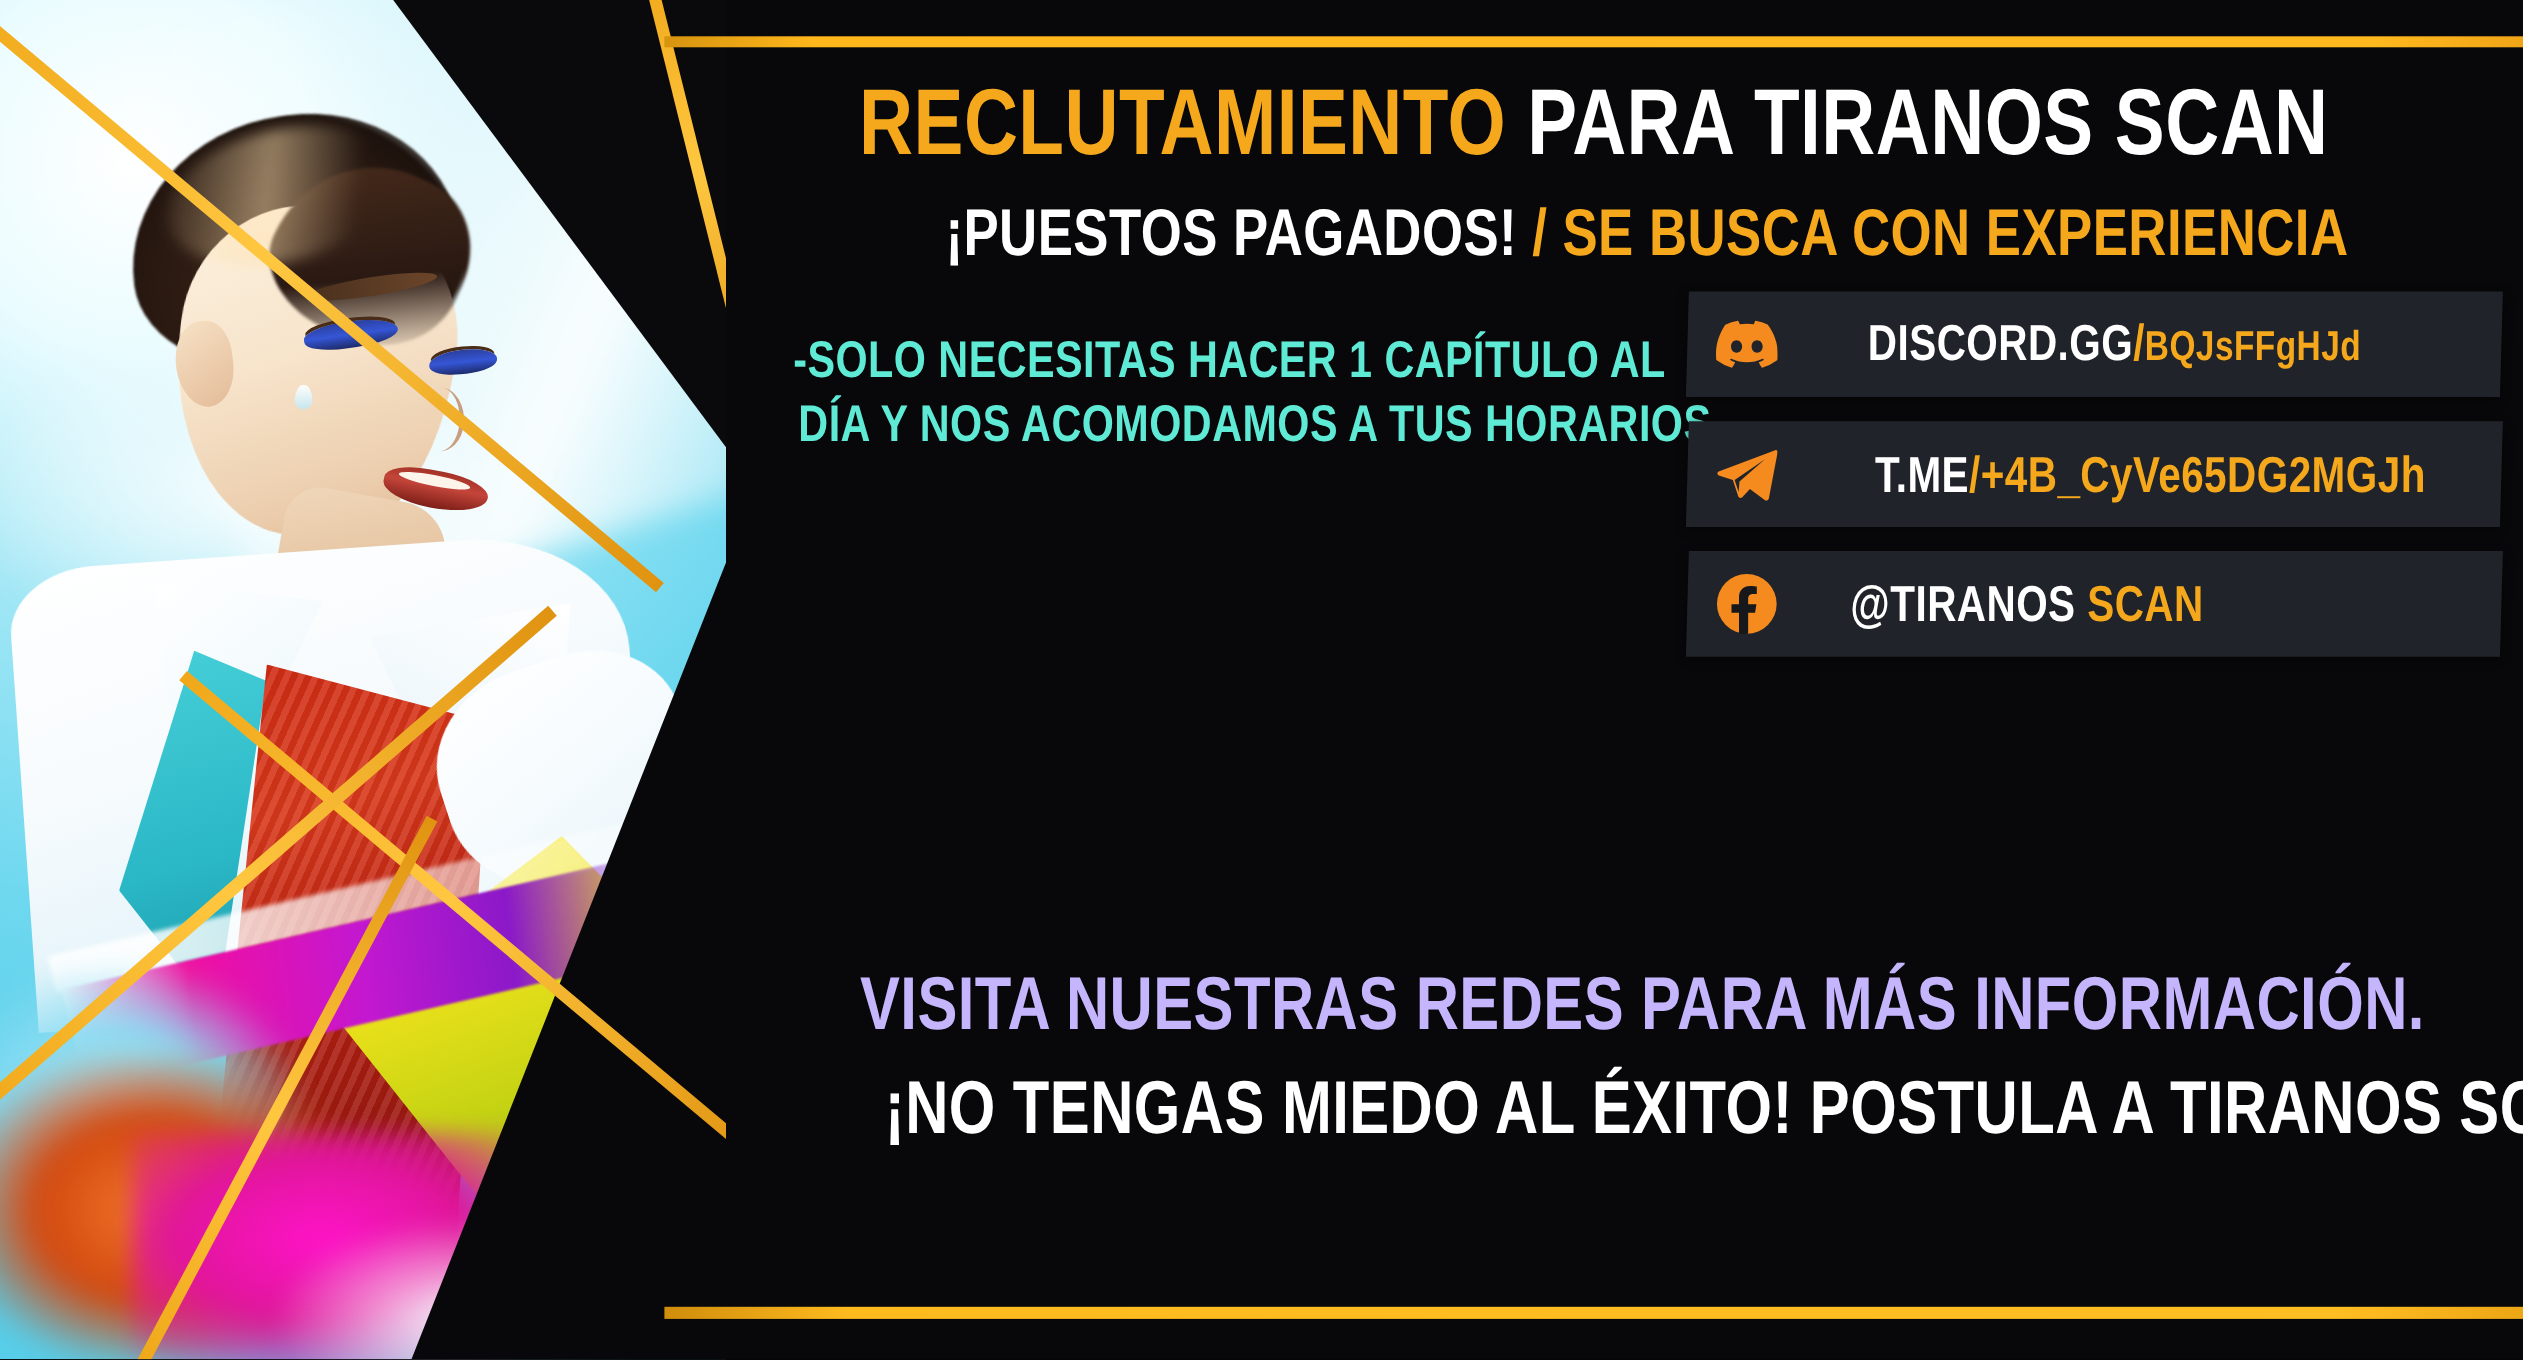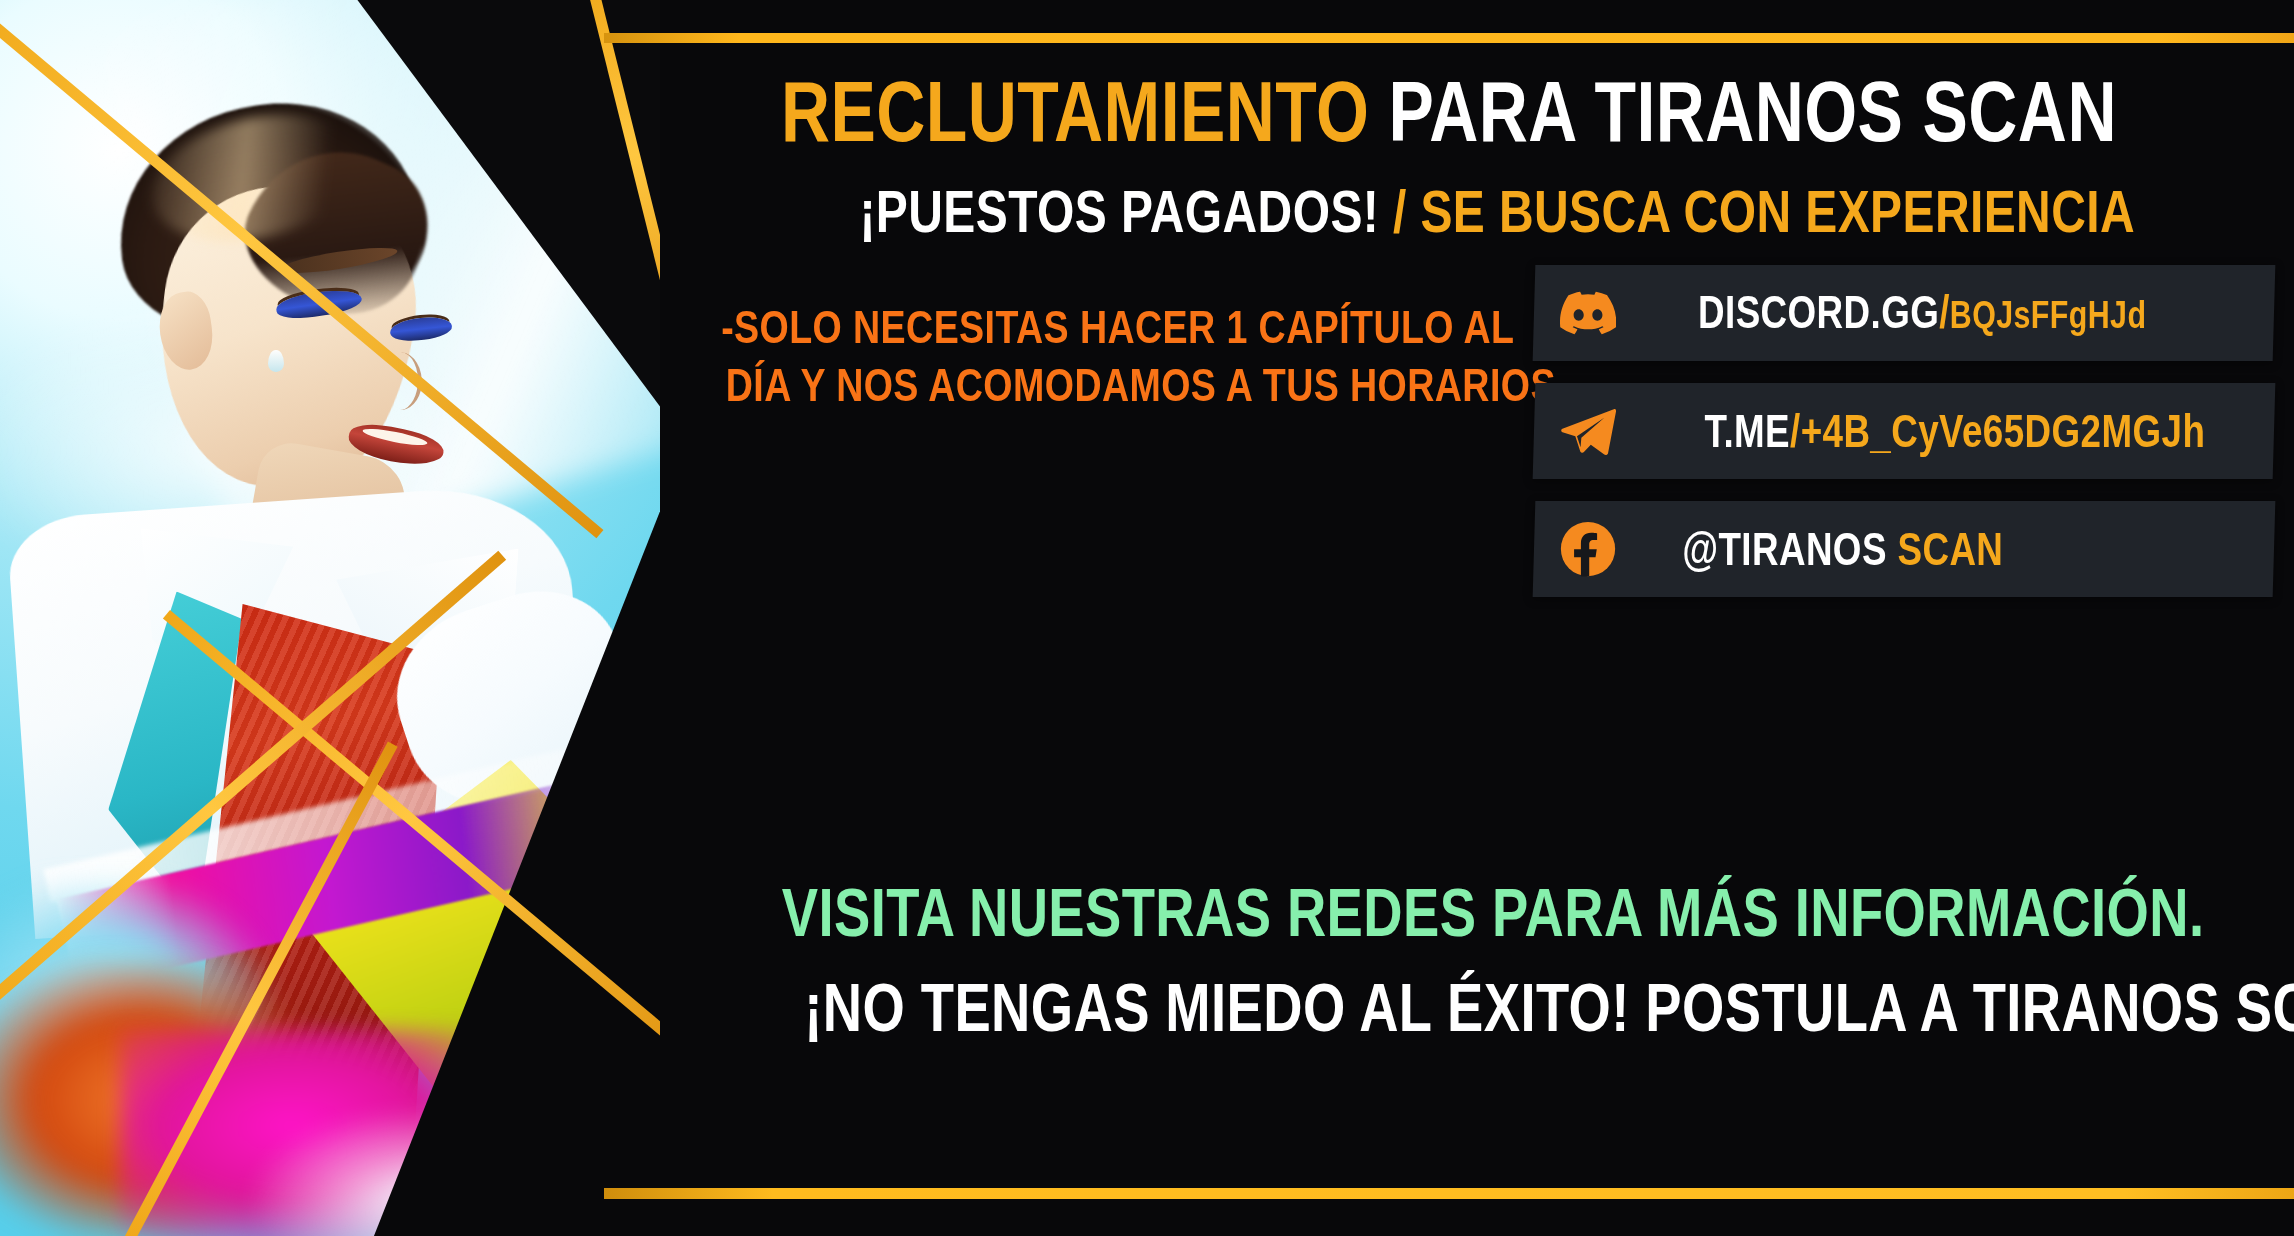--- a/index.html
+++ b/index.html
@@ -321,21 +321,21 @@
     text-align:right;
     font-size:60px; line-height:68px;
     color:#ffffff;
   }
   #title-line2 .gold { color:#f5a81c; }
 
   
   #bullets {
     position:absolute; left:18px; top:255px; width:890px;
     text-align:center;
-    color:#f97316;
+    color:#5eead4;
   }
   .bullet { font-size:47px; line-height:58px; }
   .bullet-gap { height:44px; }
 
   
   #cards {
     position:absolute; left:930px; top:222px; width:740px;
   }
   .card {
     position:relative;
@@ -364,21 +364,21 @@
     letter-spacing:.4px;
   }
   .card-text .gold { color:#f5a81c; }
   .card-text .small { font-size:38px; }
 
   
   #cta1 {
     position:absolute; left:0; top:830px; width:1690px;
     text-align:center;
     font-size:68px; line-height:78px;
-    color:#86efac;
+    color:#c4b5fd;
     text-decoration:underline;
   }
   #cta2 {
     position:absolute; left:0; top:925px; width:1690px;
     text-align:center;
     font-size:68px; line-height:78px;
     color:#ffffff;
   }
 </style>
 </head>

